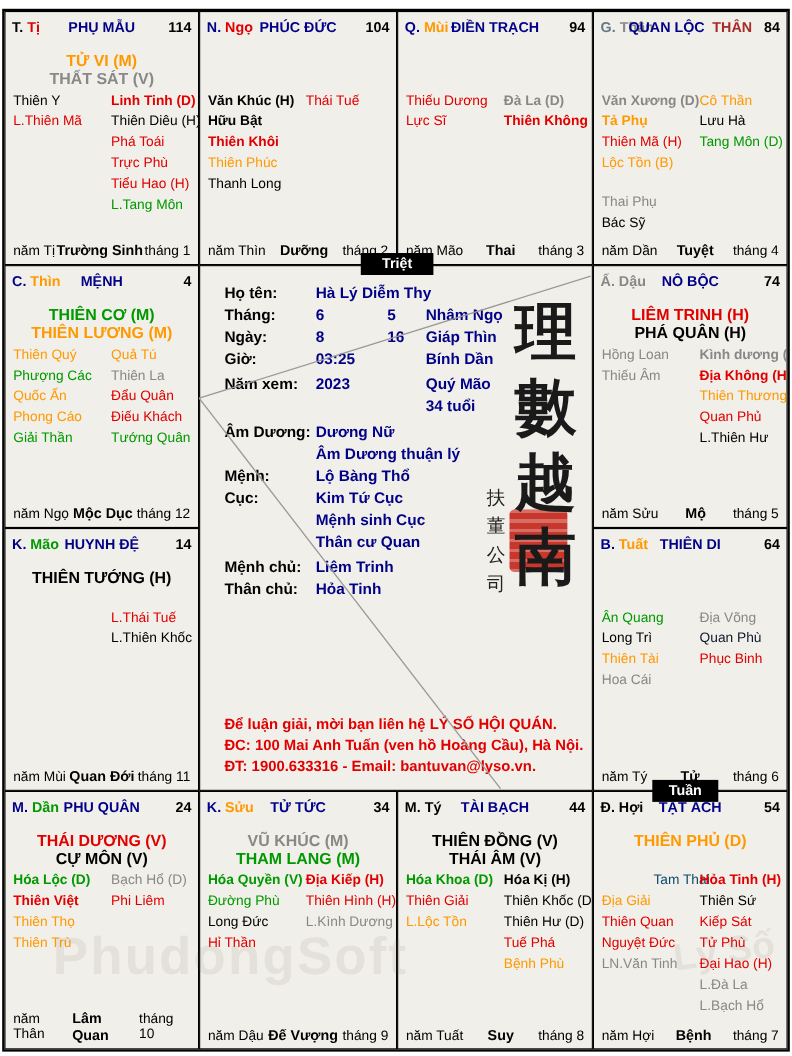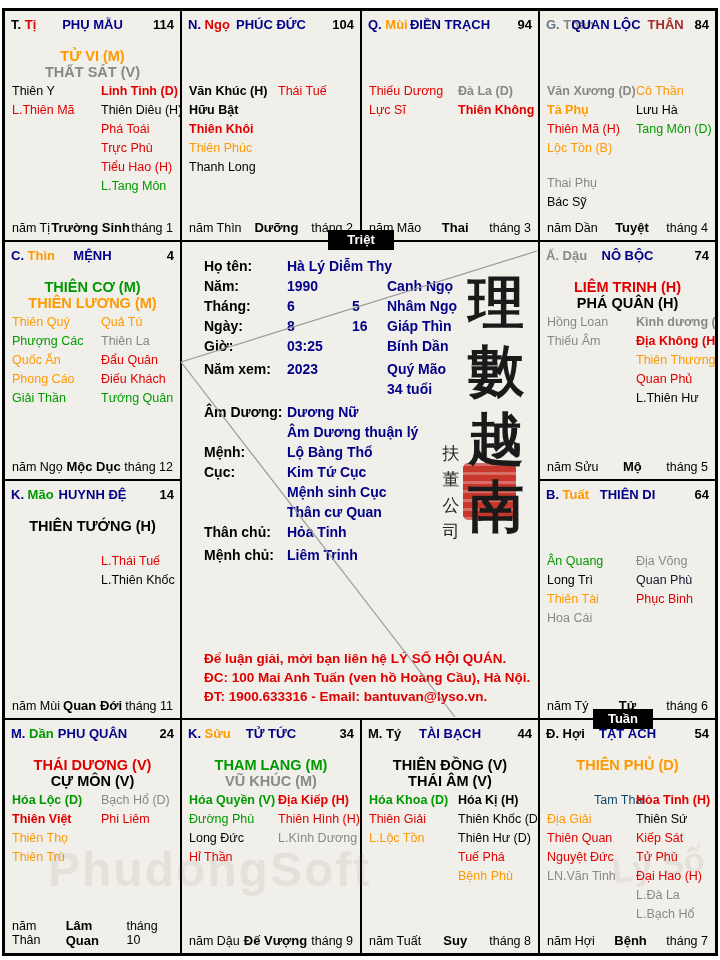--- a/index.html
+++ b/index.html
@@ -281,22 +281,22 @@
           <span>tháng 10</span>
         </div>
       </div>
       <div class="palace" style="grid-area: 4 / 2;">
         <div class="p-head">
           <span class="p-stem"><span style="color: rgb(0, 0, 136);">K.</span><span style="color: rgb(255, 153, 0);"> Sửu</span></span>
           <span class="p-cen"><span>TỬ TỨC</span></span>
           <span class="p-num">34</span>
         </div>
         <div class="mains">
+          <div style="color: rgb(136, 136, 136);">VŨ KHÚC (M)</div>
           <div style="color: rgb(0, 153, 0);">THAM LANG (M)</div>
-          <div style="color: rgb(136, 136, 136);">VŨ KHÚC (M)</div>
         </div>
         <div class="scol l">
           <div class="star" style="color: rgb(0, 153, 0); font-weight: bold;">Hóa Quyền (V)</div>
           <div class="star" style="color: rgb(0, 153, 0);">Đường Phù</div>
           <div class="star" style="color: rgb(0, 0, 0);">Long Đức</div>
           <div class="star" style="color: rgb(225, 0, 0);">Hỉ Thần</div>
         </div>
         <div class="scol r">
           <div class="star" style="color: rgb(225, 0, 0); font-weight: bold;">Địa Kiếp (H)</div>
           <div class="star" style="color: rgb(225, 0, 0);">Thiên Hình (H)</div>
@@ -367,25 +367,20 @@
           <span>tháng 7</span>
         </div>
       </div>
       <div id="center">
       <div id="center-rows">
           <div class="crow">
             <span class="clabel">Họ tên:</span>
             <span class="cv1">Hà Lý Diễm Thy</span>
           </div>
           <div class="crow">
-            <span class="clabel">Năm:</span>
-            <span class="cv1">1990</span>
-            <span class="cv3">Canh Ngọ</span>
-          </div>
-          <div class="crow">
             <span class="clabel">Tháng:</span>
             <span class="cv1">6</span>
             <span class="cv2">5</span>
             <span class="cv3">Nhâm Ngọ</span>
           </div>
           <div class="crow">
             <span class="clabel">Ngày:</span>
             <span class="cv1">8</span>
             <span class="cv2">16</span>
             <span class="cv3">Giáp Thìn</span>
@@ -417,27 +412,27 @@
           <div class="crow">
             <span class="clabel">Cục:</span>
             <span class="cv1">Kim Tứ Cục</span>
           </div>
           <div class="crow">
             <span class="cv1">Mệnh sinh Cục</span>
           </div>
           <div class="crow">
             <span class="cv1">Thân cư Quan</span>
           </div>
-          <div class="crow">
-            <span class="clabel">Thân chủ:</span>
-            <span class="cv1">Hỏa Tinh</span>
-          </div>
           <div class="crow gap">
             <span class="clabel">Mệnh chủ:</span>
             <span class="cv1">Liêm Trinh</span>
+          </div>
+          <div class="crow">
+            <span class="clabel">Thân chủ:</span>
+            <span class="cv1">Hỏa Tinh</span>
           </div>
         </div>
       <div id="contact">
           <div>Để luận giải, mời bạn liên hệ LÝ SỐ HỘI QUÁN.</div>
           <div>ĐC: 100 Mai Anh Tuấn (ven hồ Hoàng Cầu), Hà Nội.</div>
           <div>ĐT: 1900.633316 - Email: bantuvan@lyso.vn.</div>
         </div>
       <div id="seal"></div>
       <div id="calli">
           <div>理</div>

